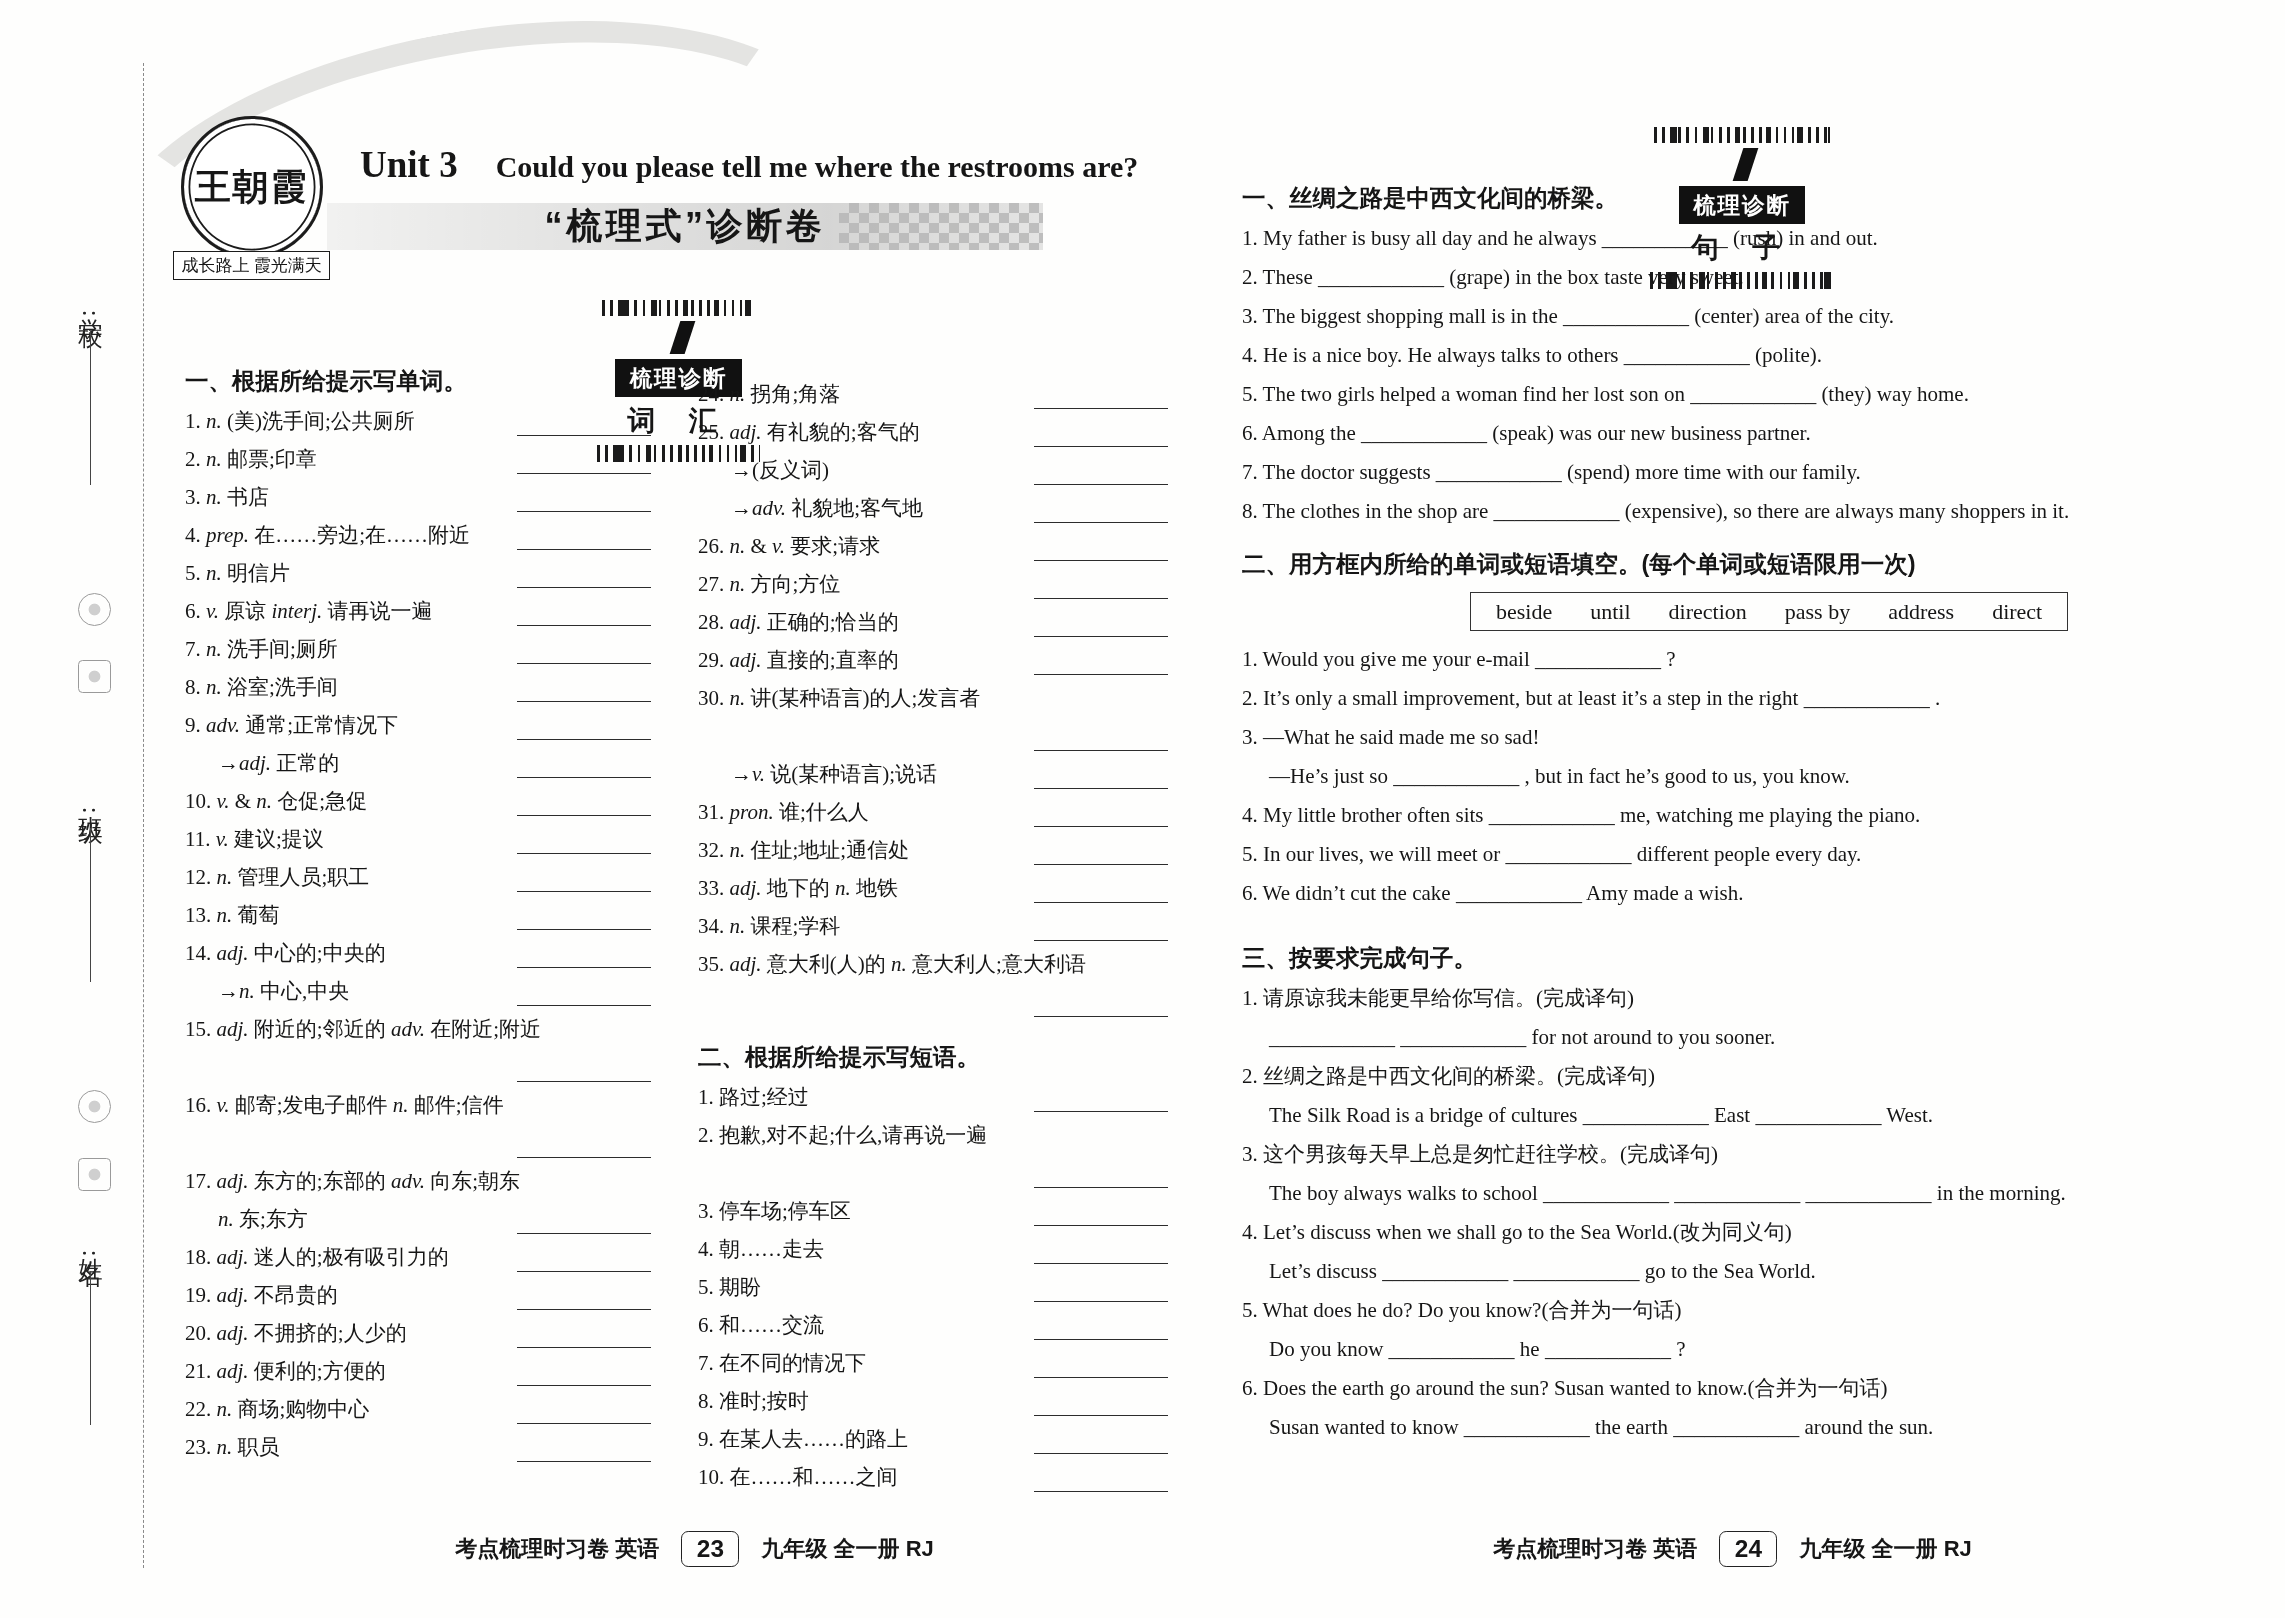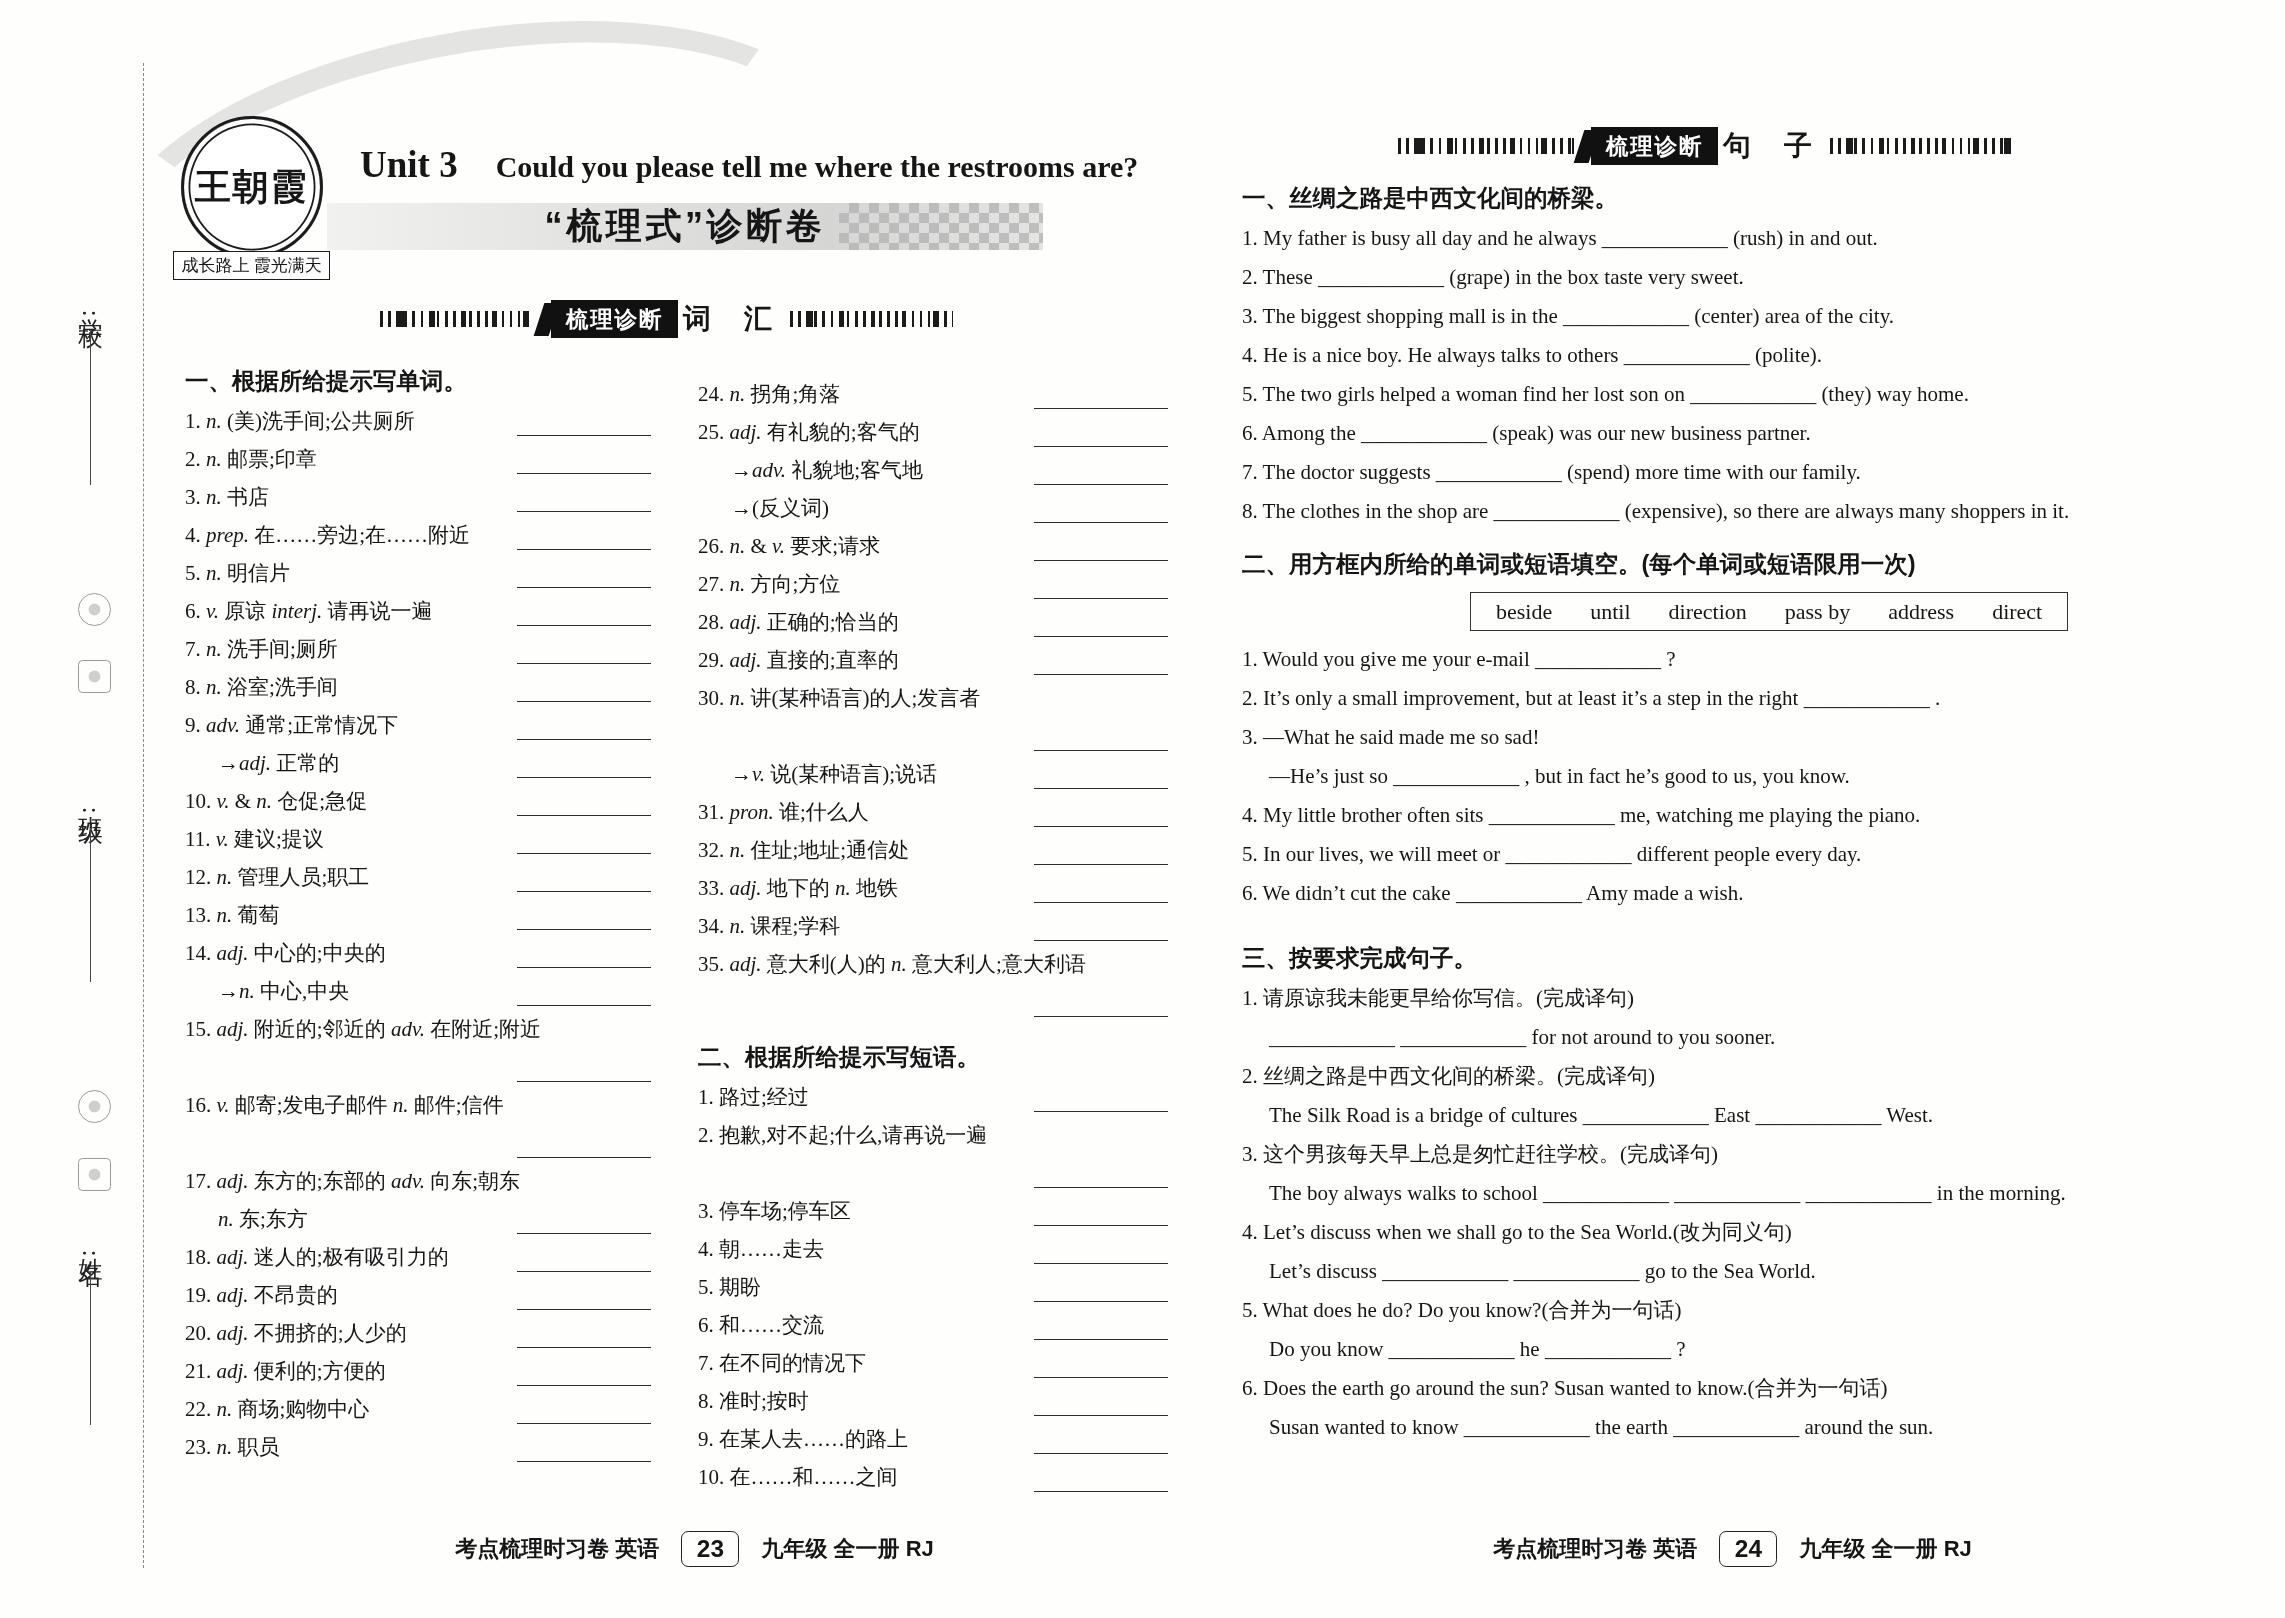--- a/index.html
+++ b/index.html
@@ -32,21 +32,21 @@
   .top-banner{position:absolute;left:327px;top:203px;width:716px;height:47px;
     background:linear-gradient(90deg,rgba(0,0,0,.05),rgba(0,0,0,.16) 70%,rgba(0,0,0,.10));
     display:flex;align-items:center;justify-content:center;}
   .top-banner .bt{font-family:"Liberation Sans",sans-serif;font-weight:700;font-size:36px;letter-spacing:3.6px;}
   .checker{position:absolute;right:0;top:0;width:204px;height:47px;
     background-image:
       linear-gradient(45deg,#b5b5b5 25%,transparent 25%,transparent 75%,#b5b5b5 75%),
       linear-gradient(45deg,#b5b5b5 25%,transparent 25%,transparent 75%,#b5b5b5 75%);
     background-size:20px 20px;background-position:0 0,10px 10px;opacity:.8;}
   
-  .sec-banner{position:absolute;display:flex;align-items:center;gap:5px;}
+  .sec-banner{position:absolute;display:flex;align-items:center;justify-content:center;gap:5px;flex-direction:column;}
   .stripes{height:16.3px;flex:0 0 auto;
     background-image:
       repeating-linear-gradient(90deg,#1b1b1b 0 2.7px,transparent 2.7px 8.1px),
       repeating-linear-gradient(90deg,transparent 0 19px,#1b1b1b 19px 23.5px,transparent 23.5px 31px);}
   .tagflag{width:14.5px;height:33px;background:#111;transform:skewX(-18deg);margin-right:-7.2px;}
   .tagbox{background:#111;color:#fff;font-family:"Liberation Sans",sans-serif;font-weight:700;
     font-size:22.6px;padding:3.6px 14.5px;letter-spacing:1.8px;white-space:nowrap;}
   .sec-title{font-family:"Liberation Sans",sans-serif;font-weight:700;font-size:28px;letter-spacing:12.7px;white-space:nowrap;}
   
   .col{position:absolute;}
@@ -274,26 +274,26 @@
           <span class="t">24. <i>n.</i> 拐角;角落</span>
           <span class="blank show"></span>
         </div>
 
         <div class="row">
           <span class="t">25. <i>adj.</i> 有礼貌的;客气的</span>
           <span class="blank show"></span>
         </div>
 
         <div class="row">
+          <span class="t ind">→(反义词)</span>
+          <span class="blank show"></span>
+        </div>
+
+        <div class="row">
           <span class="t ind">→<i>adv.</i> 礼貌地;客气地</span>
-          <span class="blank show"></span>
-        </div>
-
-        <div class="row">
-          <span class="t ind">→(反义词)</span>
           <span class="blank show"></span>
         </div>
 
         <div class="row">
           <span class="t">26. <i>n.</i> &amp; <i>v.</i> 要求;请求</span>
           <span class="blank show"></span>
         </div>
 
         <div class="row">
           <span class="t">27. <i>n.</i> 方向;方位</span>

